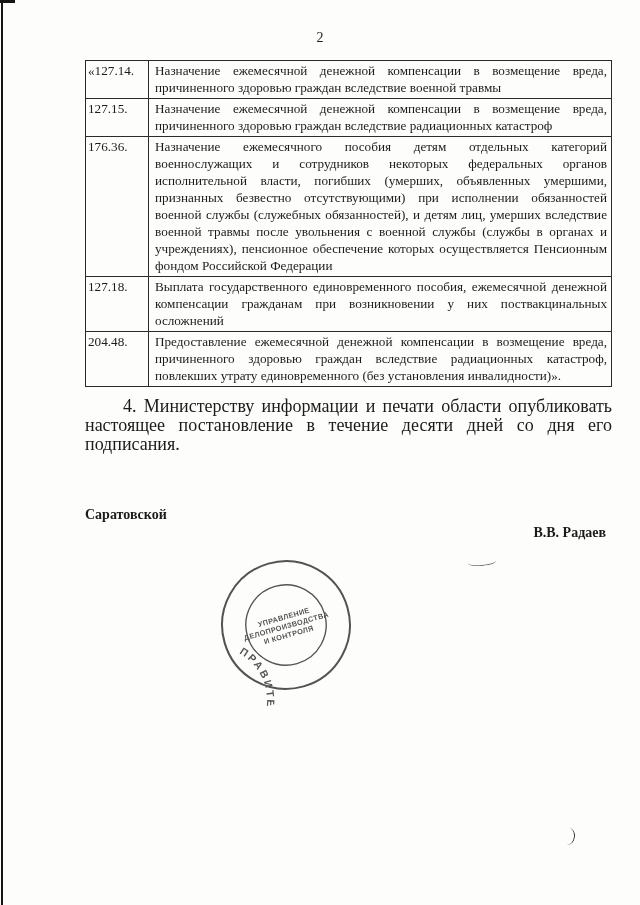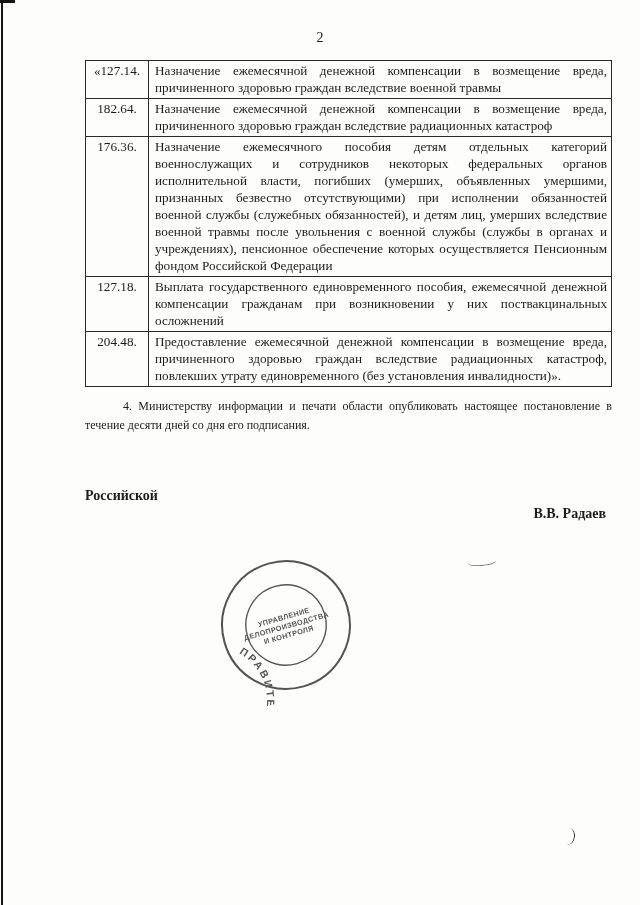--- a/index.html
+++ b/index.html
@@ -22,30 +22,30 @@
     border-collapse:collapse;width:100%;
     font-size:13.2px;line-height:17px;
   }
   table.doc-table td{
     border:1.4px solid #2a2a2a;
     vertical-align:top;
     padding:1px 4px 2px 6px;
     text-align:justify;
   }
   table.doc-table td.num{
-    width:58px;text-align:center;
+    width:58px;text-align:left;
     padding-left:2px;padding-right:2px;
     white-space:nowrap;
   }
   .paragraphs{margin-top:10px;}
   .paragraphs p{
     margin:0;
     text-indent:38px;
     text-align:justify;
-    font-size:12px;line-height:19px;
+    font-size:18px;line-height:19px;
   }
   .sig-block{
     position:relative;
     margin-top:50px;
     height:130px;
     font-size:14px;font-weight:bold;
   }
   .sig-title{line-height:21px;}
   .sig-name{position:absolute;right:6px;top:21px;font-family:Liberation Serif, serif;}
   
@@ -87,21 +87,21 @@
 
   <div class="content">
 
     <table class="doc-table">
       <tbody>
         <tr>
           <td class="num">«127.14.</td>
           <td class="txt">Назначение ежемесячной денежной компенсации в возмещение вреда, причиненного здоровью граждан вследствие военной травмы</td>
         </tr>
         <tr>
-          <td class="num">182.64.</td>
+          <td class="num">127.15.</td>
           <td class="txt">Назначение ежемесячной денежной компенсации в возмещение вреда, причиненного здоровью граждан вследствие радиационных катастроф</td>
         </tr>
         <tr>
           <td class="num">176.36.</td>
           <td class="txt">Назначение ежемесячного пособия детям отдельных категорий военнослужащих и сотрудников некоторых федеральных органов исполнительной власти, погибших (умерших, объявленных умершими, признанных безвестно отсутствующими) при исполнении обязанностей военной службы (служебных обязанностей), и детям лиц, умерших вследствие военной травмы после увольнения с военной службы (службы в органах и учреждениях), пенсионное обеспечение которых осуществляется Пенсионным фондом Российской Федерации</td>
         </tr>
         <tr>
           <td class="num">127.18.</td>
           <td class="txt">Выплата государственного единовременного пособия, ежемесячной денежной компенсации гражданам при возникновении у них поствакцинальных осложнений</td>
         </tr>
@@ -111,21 +111,21 @@
         </tr>
       </tbody>
     </table>
 
     <div class="paragraphs">
       <p>4. Министерству информации и печати области опубликовать настоящее постановление в течение десяти дней со дня его подписания.</p>
     </div>
 
     <div class="sig-block">
       <div class="sig-title">
-        <div>Российской</div>
+        <div>Саратовской</div>
       </div>
       <div class="sig-name">В.В. Радаев</div>
     </div>
 
   </div>
 
   <div class="stamp">
     <svg viewBox="0 0 160 160">
       <circle class="ring" cx="80" cy="80" r="70" stroke-width="2.2"></circle>
       <circle class="ring" cx="80" cy="80" r="44" stroke-width="1.5"></circle>

